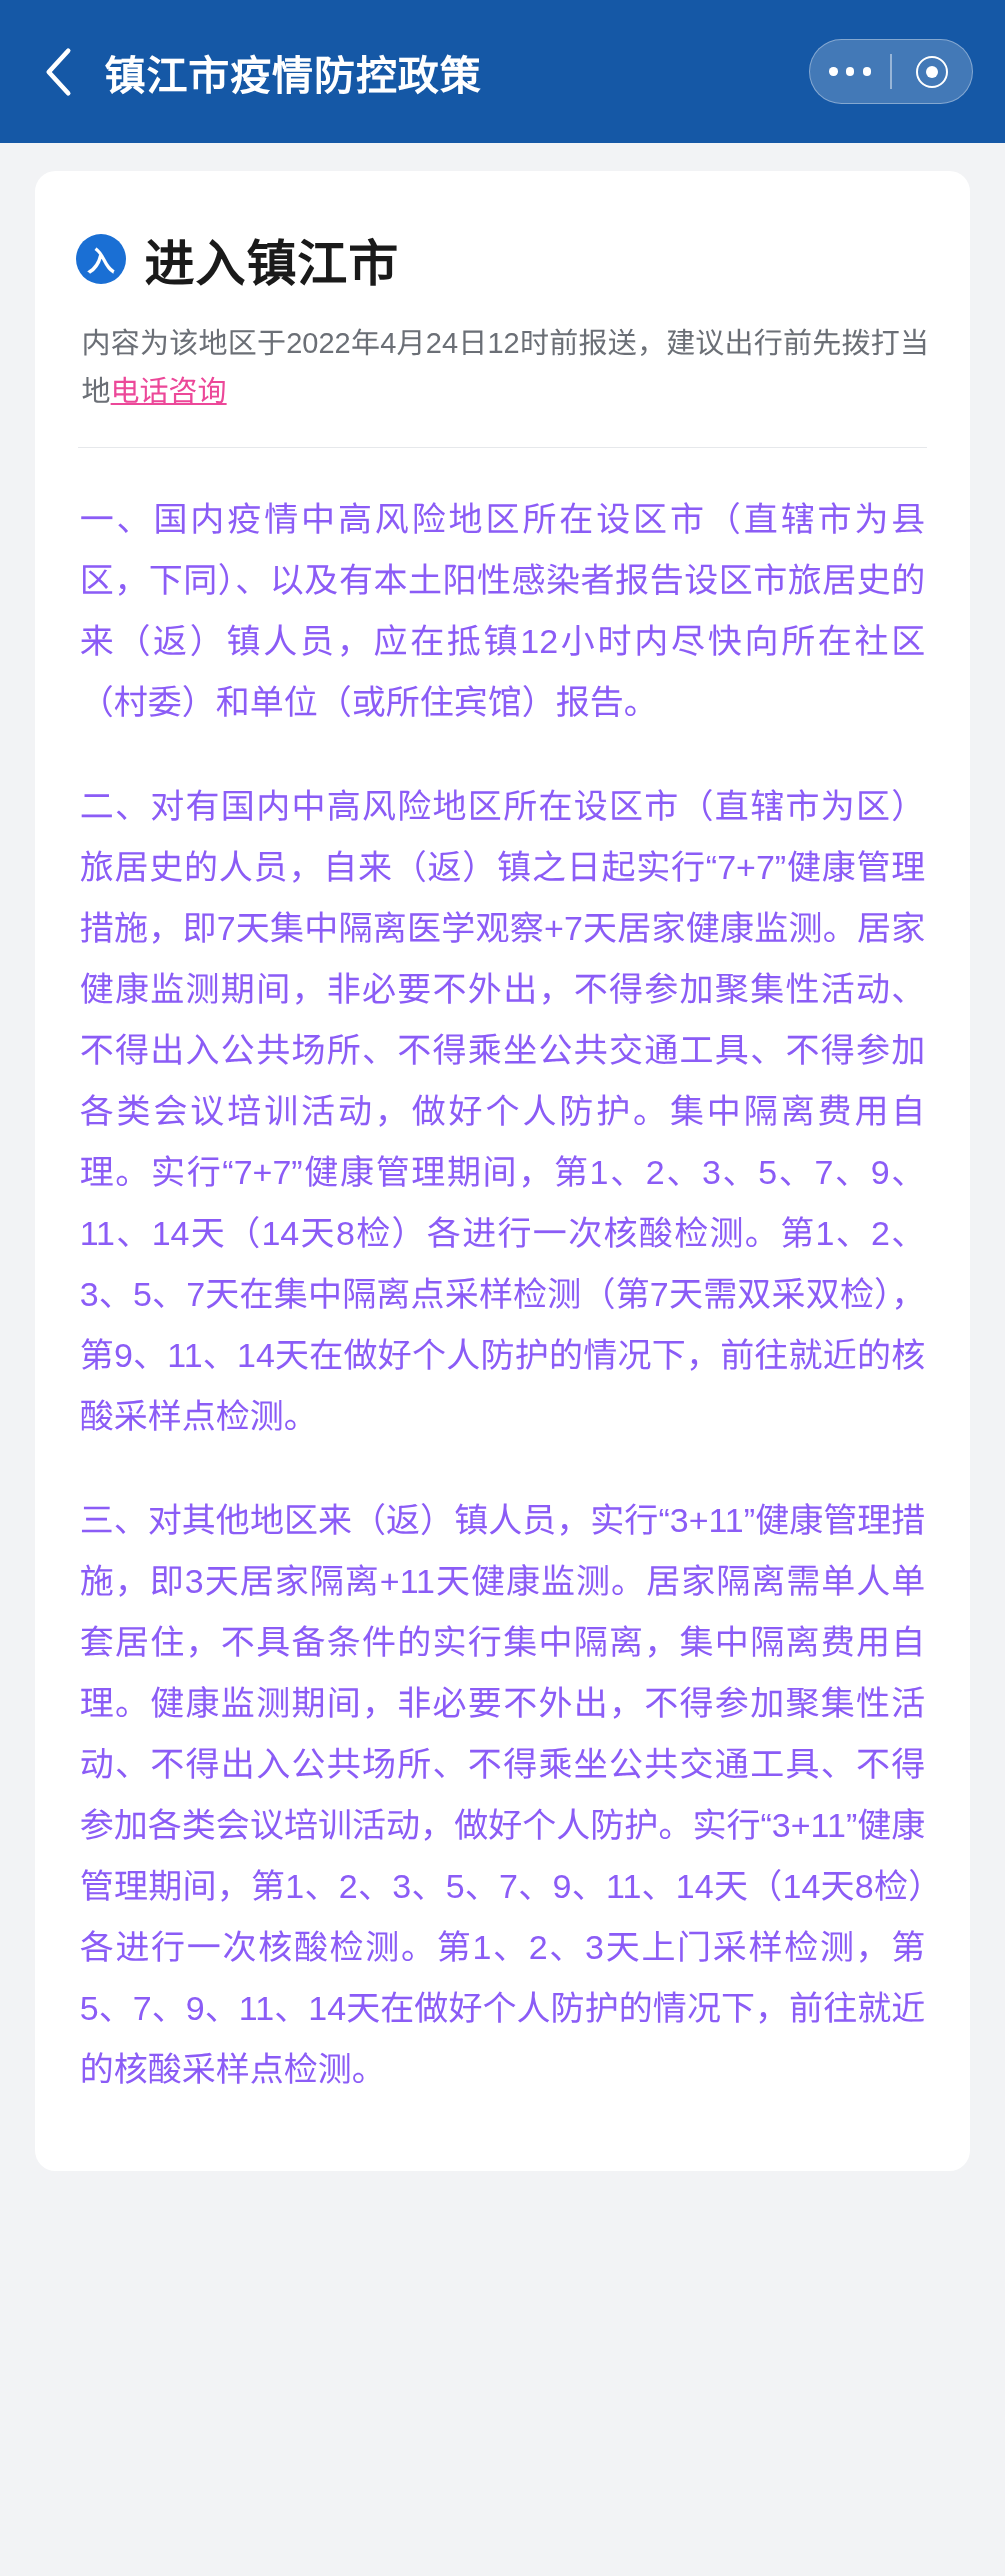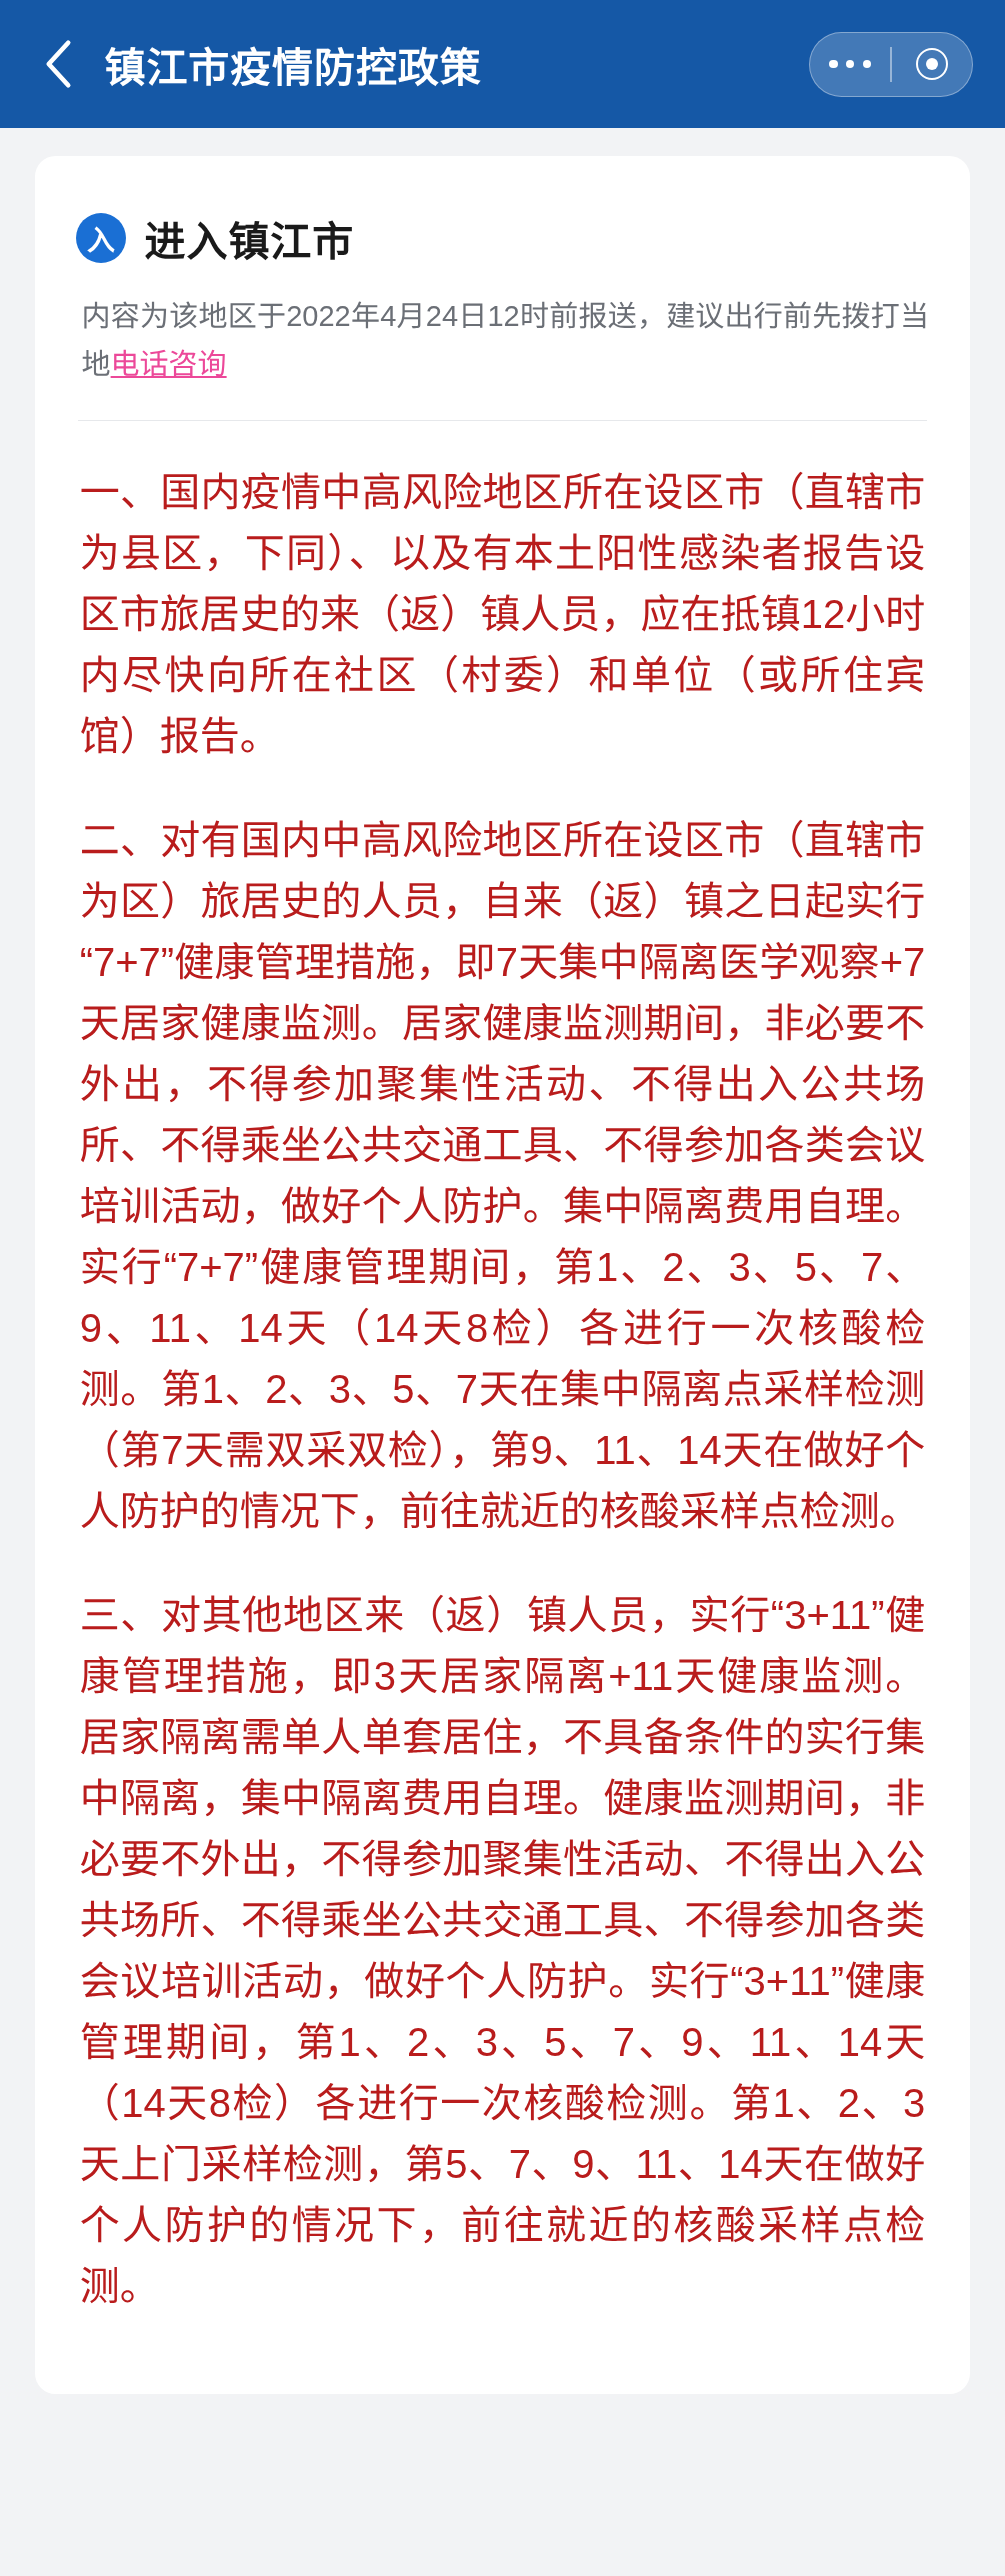--- a/index.html
+++ b/index.html
@@ -11,21 +11,21 @@
     width: 1005px;
     height: 2576px;
     font-family: "Liberation Sans", "DejaVu Sans", sans-serif;
     overflow: hidden;
     position: relative;
   }
 
   
   .navbar {
     position: relative;
-    height: 128px;
+    height: 143px;
     background: #1558a6;
     display: flex;
     align-items: center;
     padding: 0 32px;
     box-sizing: border-box;
   }
   .nav-back {
     width: 52px;
     height: 52px;
     display: flex;
@@ -123,21 +123,21 @@
     background: #1a6fd4;
     color: #ffffff;
     font-size: 28px;
     font-weight: 700;
     display: flex;
     align-items: center;
     justify-content: center;
     flex: 0 0 auto;
   }
   .card-title {
-    font-size: 41px;
+    font-size: 50px;
     font-weight: 700;
     color: #1a1a1a;
     letter-spacing: 0.9px;
   }
 
   .card-sub {
     margin-top: 24px;
     padding-left: 5.6px;
     font-size: 29px;
     line-height: 48px;
@@ -154,23 +154,23 @@
     height: 0.9px;
     background: #e6e8eb;
   }
 
   
   .content {
     padding: 0 3.7px;
   }
   .para {
     margin-top: 43px;
-    font-size: 40px;
+    font-size: 34px;
     line-height: 61px;
-    color: #b91c1c;
+    color: #8b5cf6;
     text-align: justify;
     text-justify: inter-ideograph;
   }
   .para:first-child { margin-top: 41px; }
 </style>
 </head>
 <body>
 
 <div class="navbar">
   <div class="nav-back">

